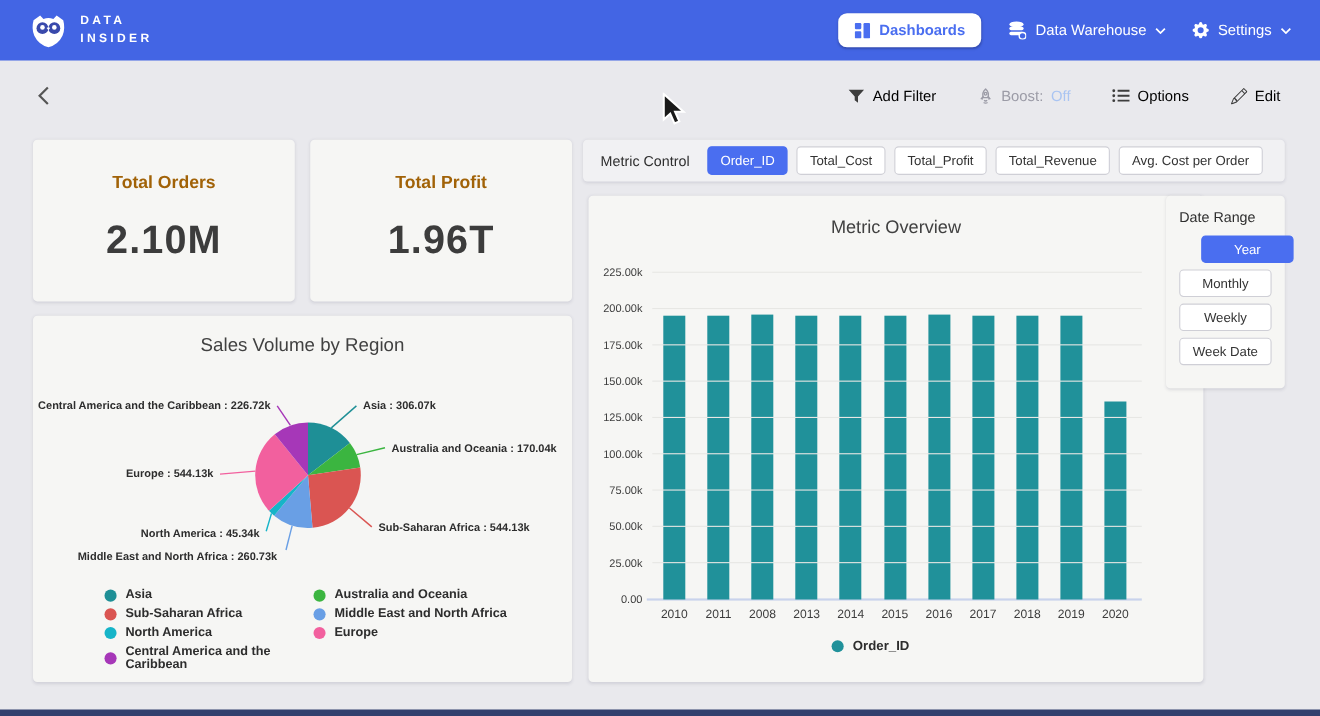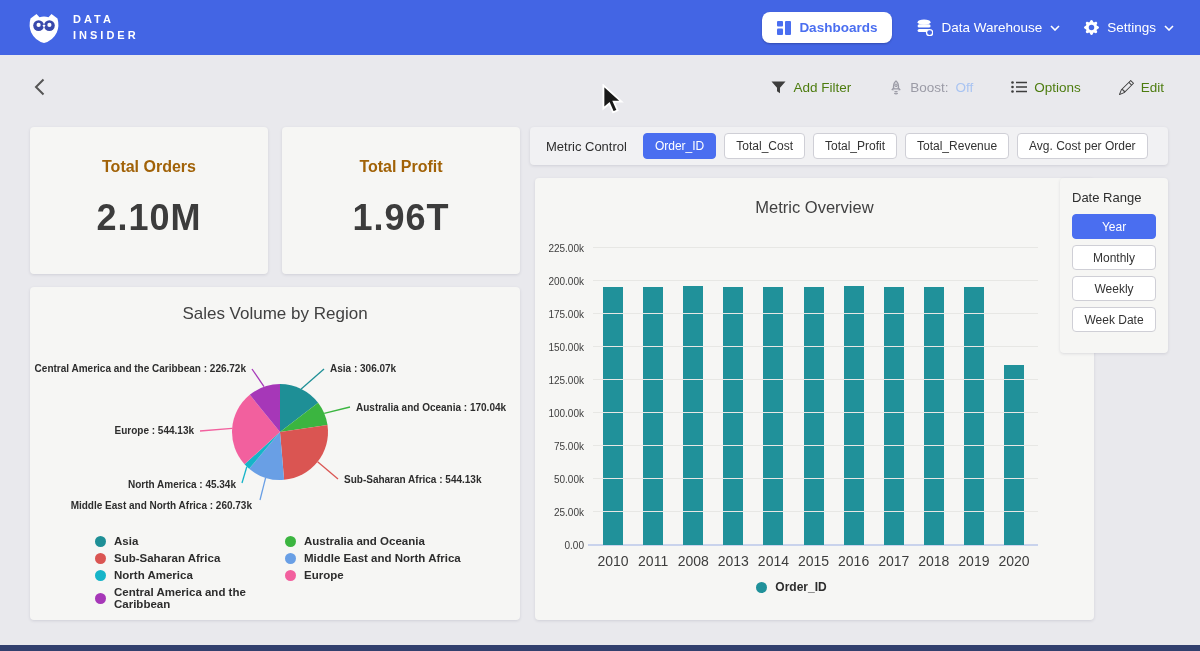--- a/index.html
+++ b/index.html
@@ -21,21 +21,21 @@
     box-shadow:0 1px 2px rgba(0,0,30,.25); }
   .nav-item { color:#fff; font-size:13.5px; display:flex; align-items:center; gap:8px; cursor:pointer; }
 
   
   .toolbar { position:absolute; top:55px; left:0; width:1200px; height:64px;
     display:flex; align-items:center; padding:0 30px; }
   .back-btn { background:none; border:none; cursor:pointer; padding:4px; display:flex; }
   .page-title { font-size:20px; color:#3a3a3a; font-weight:500; margin-left:20px; }
   .toolbar-actions { margin-left:auto; display:flex; align-items:center; gap:26px; }
   .tb-action { display:flex; align-items:center; gap:7px; font-size:13.5px;
-    color:#4d7c0f; font-weight:500; cursor:pointer; background:none; border:none; font-family:inherit; }
+    color:#000000; font-weight:500; cursor:pointer; background:none; border:none; font-family:inherit; }
   .tb-action.disabled { color:#9b9ba6; cursor:default; }
   .boost-off { color:#a9c4f2; }
 
   
   .card { position:absolute; background:#f6f6f4; border-radius:4px;
     box-shadow:0 1px 3px rgba(50,50,80,.13); }
 
   
   .kpi-row { position:absolute; left:30px; top:127px; width:490px; height:147px;
     display:flex; gap:14px; }
@@ -67,32 +67,32 @@
   .bar-card { left:535px; top:178px; width:559px; height:442px; }
   .bar-card .chart-title { padding-top:20px; font-size:16.5px; }
   #bar-plot { position:absolute; left:58px; top:70px; width:441px; height:297px; }
   .gridline { position:absolute; left:0; right:-4px; height:1px; background:#e7e7e4; }
   .baseline { position:absolute; left:-5px; right:-4px; bottom:-1px; height:2px; background:#c9d3ec; }
   .ytick { position:absolute; right:calc(100% + 9px); font-size:10px; color:#3d3d3d; white-space:nowrap; }
   .bars { position:absolute; left:0; right:0; top:0; bottom:0; display:flex; align-items:flex-end; }
   .bar-slot { flex:1; display:flex; justify-content:center; }
   .bar { width:20px; }
   .xlabels { position:absolute; left:58px; top:375px; width:441px; display:flex; }
-  .xlabel { flex:1; text-align:center; font-size:14px; color:#3d3d3d; }
+  .xlabel { flex:1; text-align:center; font-size:11px; color:#3d3d3d; }
   .bar-legend { position:absolute; left:0; width:513px; top:402px; display:flex;
     justify-content:center; align-items:center; gap:8px; font-size:12px;
     font-weight:bold; color:#2d2d2d; }
 
   
   .date-card { left:1060px; top:178px; width:108px; height:175px; padding:12px; }
   .dr-label { font-size:13px; color:#2e2e2e; margin-bottom:9px; }
   .dr-btn { display:block; width:84px; height:25px; text-align:center; font-size:12px;
     border:1px solid #cfcfd6; border-radius:4px; background:#fff; color:#333;
     margin-bottom:6px; cursor:pointer; font-family:inherit; padding:0; }
-  .dr-btn.selected { background:#4a6ef0; border-color:#4a6ef0; color:#fff; }
+  .dr-btn.selected { background:#4a6ef0; border-color:#4a6ef0; color:#fff;margin-left:20px; }
 
   .footer-strip { position:absolute; left:0; bottom:0; width:1200px; height:6px; background:#32406e; }
 
   .cursor { position:absolute; left:599px; top:84px; z-index:50; pointer-events:none; }
 </style>
 </head>
 <body>
 
 <div class="navbar">
   <div class="brand">

